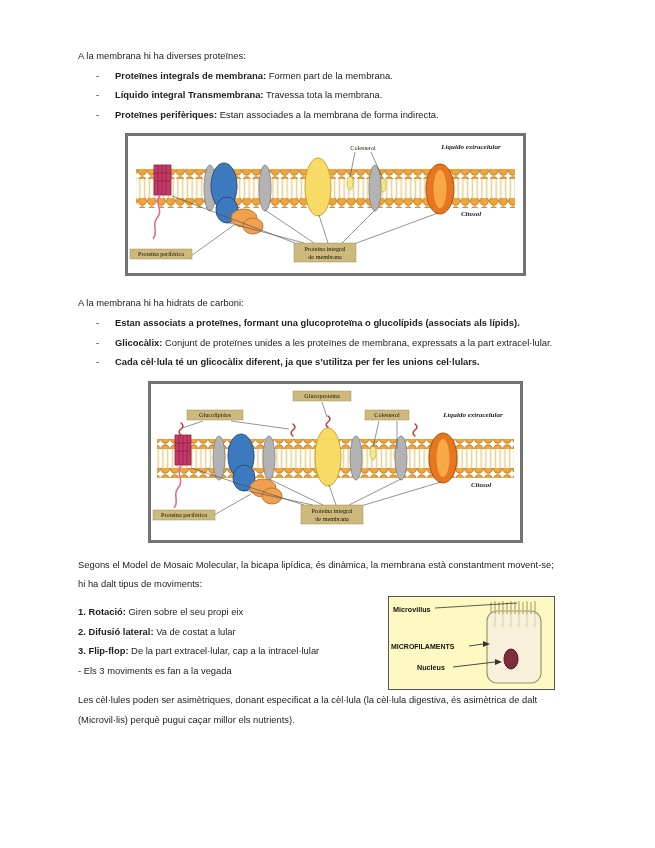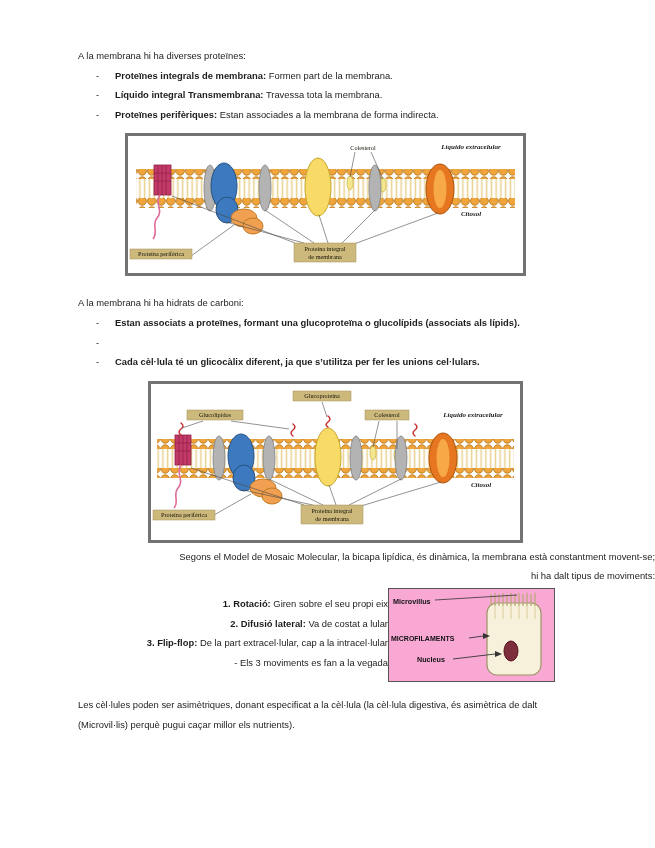--- a/index.html
+++ b/index.html
@@ -8,26 +8,26 @@
   .line{font-size:9.4px;line-height:19.6px;white-space:nowrap;}
   .lead{font-weight:700;}
   .bullets{margin:0;}
   .bullet{display:flex;}
   .dash{display:inline-block;margin-left:18px;width:19px;flex:none;}
   .s2t{margin-top:17px;}
   .fig{border:3px solid #737373;background:#fff;}
   .fig svg{display:block;}
   .fig1{margin:9px 0 0 47px;width:395px;}
   .fig2{margin:9px 0 0 70px;width:369px;}
-  .s3{margin-top:4px;text-align:right;}
+  .s3{margin-top:12px;}
   .figrow{display:flex;align-items:flex-start;}
   .moves{margin-top:8px;width:310px;}
-  .microfig{border:1.5px solid #555;width:165px;margin-top:2px;background:#f9a8d4;}
+  .microfig{border:1.5px solid #555;width:165px;margin-top:2px;background:#fef9c3;}
   .microfig svg{display:block;}
-  .s4{margin-top:13px;}
+  .s4{}
   
   .env{font:italic 700 7px "Liberation Serif",serif;fill:#1b1b1b;}
   .plabel{font:400 6.2px "Liberation Serif",serif;fill:#141408;}
   .lbox{fill:#CDB97C;stroke:#A39155;stroke-width:0.5;}
   .ld{stroke:#4a4a4a;stroke-width:0.6;}
   .carb{stroke:#C62828;stroke-width:1.4;fill:none;stroke-linecap:round;}
   .mlabel{font:700 7.2px "Liberation Sans",sans-serif;fill:#111;}
   .mlabel2{font:700 7px "Liberation Sans",sans-serif;fill:#111;}
 </style>
 </head>
@@ -135,20 +135,21 @@
   </div>
 
   <div class="line s2t">A la membrana hi ha hidrats de carboni:</div>
   <div class="bullets">
     <div class="bullet line">
       <span class="dash">-</span>
       <span><span class="lead">Estan associats a proteïnes, formant una glucoproteïna o glucolípids (associats als lípids).</span><span></span></span>
     </div>
     <div class="bullet line">
       <span class="dash">-</span>
+      <span><span class="lead">Glicocàlix:</span><span> Conjunt de proteïnes unides a les proteïnes de membrana, expressats a la part extracel·lular.</span></span>
     </div>
     <div class="bullet line">
       <span class="dash">-</span>
       <span><span class="lead">Cada cèl·lula té un glicocàlix diferent, ja que s’utilitza per fer les unions cel·lulars.</span><span></span></span>
     </div>
   </div>
 
   <div class="fig fig2">
     <svg width="369" height="156" viewBox="0 0 369 156">
       <defs>

